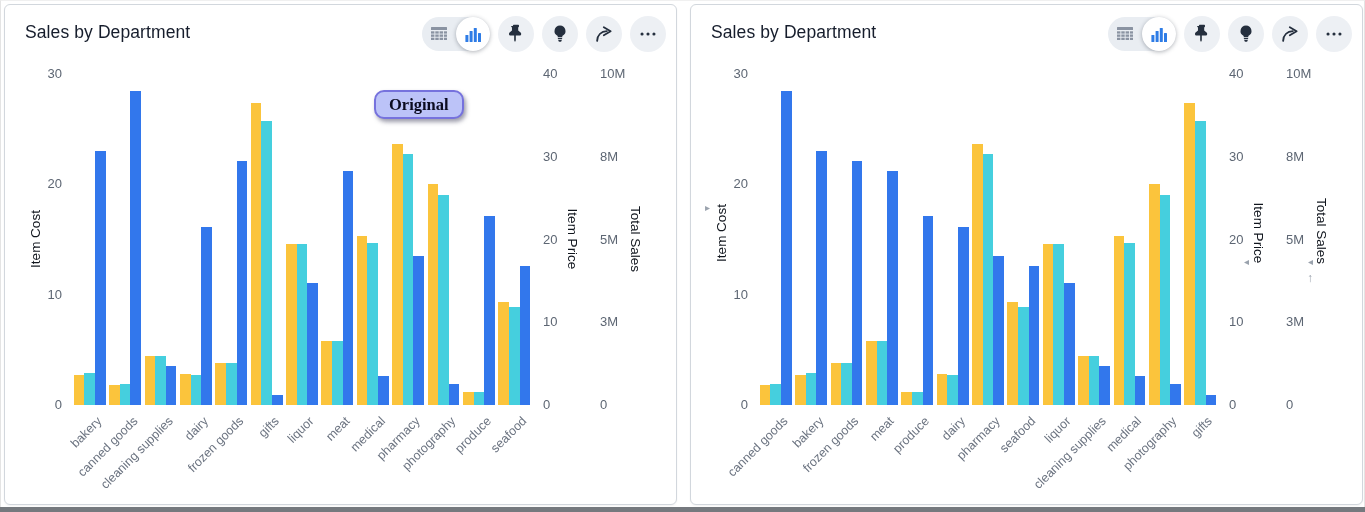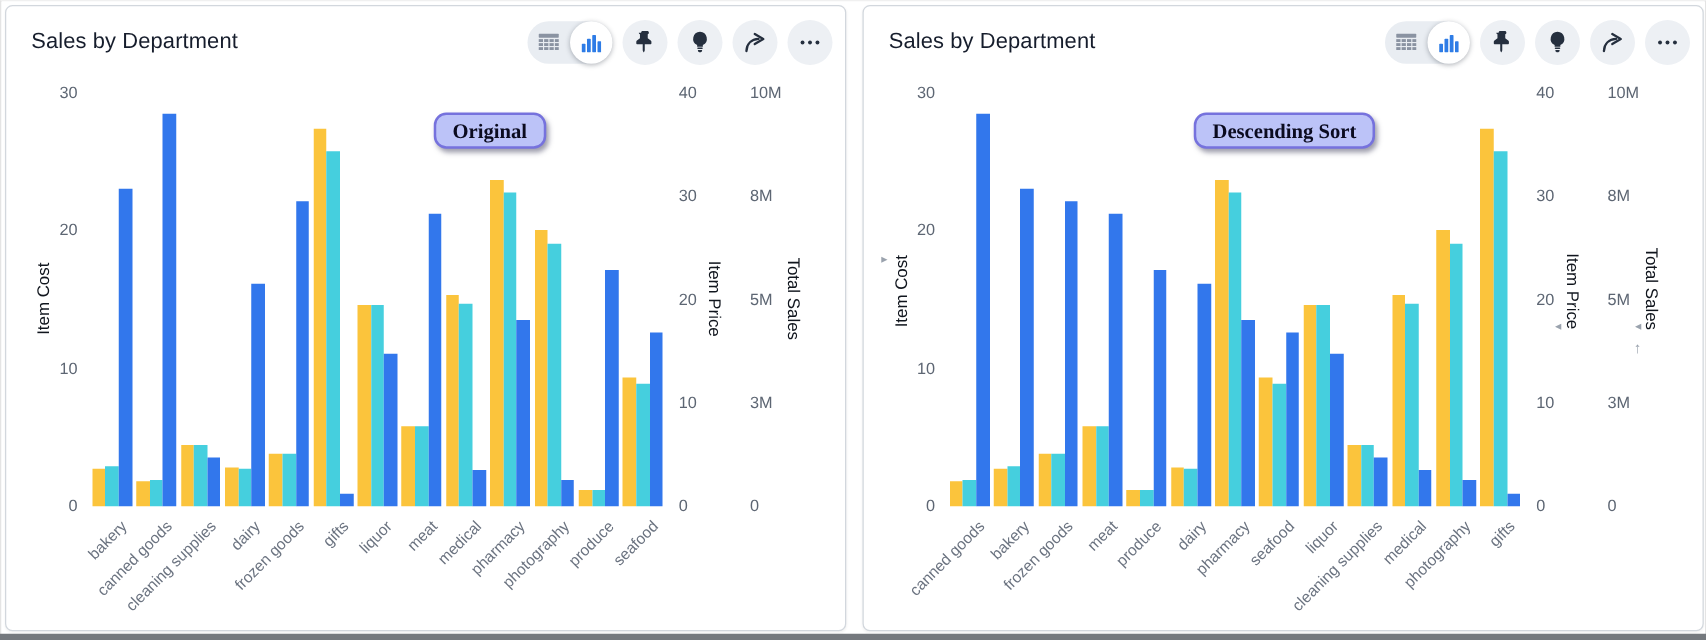--- a/index.html
+++ b/index.html
@@ -49,21 +49,21 @@
   .arr-price{left:553px;top:252px;}
   .arr-sales1{left:617px;top:252px;}
   .arr-sales2{left:616px;top:268px;font-size:12px;}
 
   .badge{
     position:absolute;top:85px;height:25px;line-height:25px;padding:0 13px;
     background:#bcc3f8;border:2px solid #7672dd;border-radius:10px;
     font-family:"Liberation Serif",serif;font-weight:700;font-size:16.5px;color:#0b0b20;
     box-shadow:2px 3px 4px rgba(60,60,90,.5);z-index:5;white-space:nowrap;
   }
-  .p0 .badge{left:342px;}
+  .p0 .badge{left:369px;}
   .p1 .badge{left:264px;}
 
   svg{display:block;}
 </style>
 </head>
 <body>
 
 <div class="screen-frame"></div>
 <div class="bottom-bar"></div>
 
@@ -360,21 +360,20 @@
       <div class="bar" style="left: 376.838px; width: 10.6px; height: 28.6867px; background: rgb(50, 119, 236);"></div>
       <div class="bar" style="left: 391.023px; width: 10.6px; height: 220.942px; background: rgb(251, 196, 60);"></div>
       <div class="bar" style="left: 401.623px; width: 10.6px; height: 209.523px; background: rgb(69, 207, 222);"></div>
       <div class="bar" style="left: 412.223px; width: 10.6px; height: 20.9633px; background: rgb(50, 119, 236);"></div>
       <div class="bar" style="left: 426.408px; width: 10.6px; height: 302.037px; background: rgb(251, 196, 60);"></div>
       <div class="bar" style="left: 437.008px; width: 10.6px; height: 283.667px; background: rgb(69, 207, 222);"></div>
       <div class="bar" style="left: 447.608px; width: 10.6px; height: 9.93px; background: rgb(50, 119, 236);"></div>
     </div>
   <div class="ticks"></div>
 
-  <div class="badge">Descending Sort</div>
 <div class="xlabel-anchor" style="left: 89.6923px; top: 409px;">
       <span>canned goods</span>
     </div>
     <div class="xlabel-anchor" style="left: 125.077px; top: 409px;">
       <span>bakery</span>
     </div>
     <div class="xlabel-anchor" style="left: 160.462px; top: 409px;">
       <span>frozen goods</span>
     </div>
     <div class="xlabel-anchor" style="left: 195.846px; top: 409px;">

